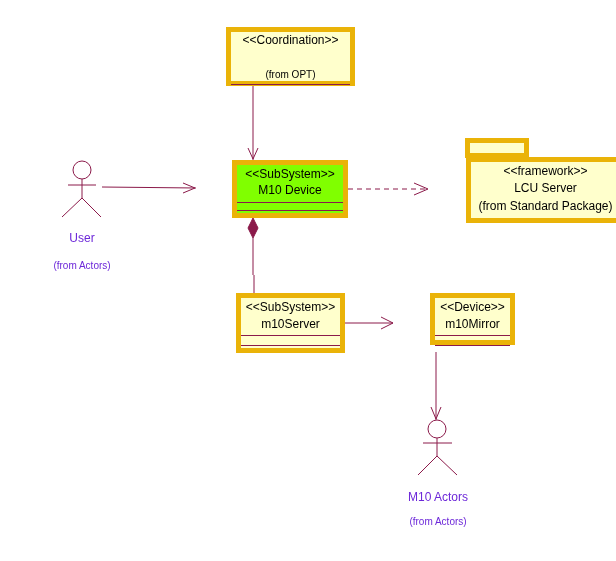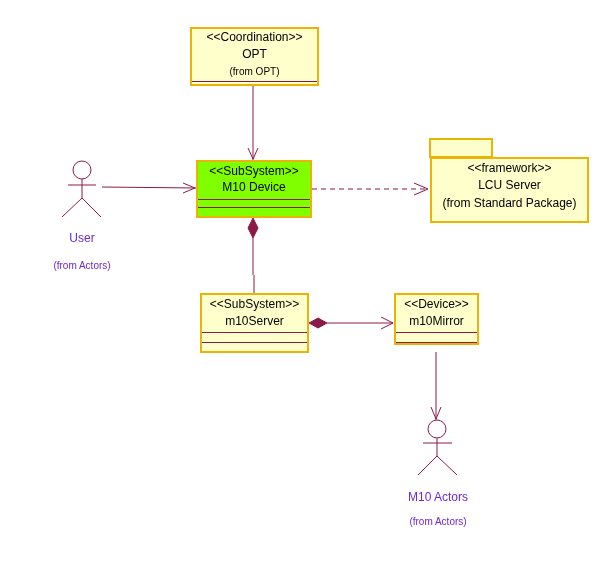--- a/index.html
+++ b/index.html
@@ -1,19 +1,19 @@
 <!DOCTYPE html>
 <html><head>
   <meta charset="utf-8">
   <style>
     html, body { margin: 0; padding: 0; background: #ffffff; }
     body { width: 616px; height: 561px; position: relative; overflow: hidden;
            font-family: "Liberation Sans", sans-serif; }
     #canvas { position: absolute; left: 0; top: 0; }
-    .box { position: absolute; box-sizing: border-box; border: 2px solid #eab308; background: #ffffcc; }
+    .box { position: absolute; box-sizing: border-box; border: 5px solid #eab308; background: #ffffcc; margin-left: 36px; }
     .box.green { background: #80ff00; }
     .txt { position: absolute; left: 0; right: 0; text-align: center; color: #000; white-space: nowrap; }
     .stereo { font-size: 12px; }
     .name { font-size: 12px; }
     .from { font-size: 10px; }
     .comp { position: absolute; left: 0; right: 0; border-top: 1px solid #8b1a4a; height: 0; }
     .label { position: absolute; color: #6d28d9; white-space: nowrap; text-align: center; }
   </style>
 </head>
 <body>
@@ -55,21 +55,20 @@
       <line x1="437" y1="456" x2="457" y2="475"></line>
     </g>
   </g>
 
   <polygon fill="#8b1a4a" stroke="#8b1a4a" points="253,218 258,228 253,238 248,228"></polygon>
   <polygon fill="#8b1a4a" stroke="#8b1a4a" points="309,323 318,318 327,323 318,328"></polygon>
 </svg>
 
 <div class="box" style="left:190px; top:27px; width:129px; height:59px;">
   <div class="txt stereo" style="top:1px;">&lt;&lt;Coordination&gt;&gt;</div>
-  <div class="txt name" style="top:18px;">OPT</div>
   <div class="txt from" style="top:37px;">(from OPT)</div>
   <div class="comp" style="top:52px;"></div>
 </div>
 
 <div class="box green" style="left:196px; top:160px; width:116px; height:58px;">
   <div class="txt stereo" style="top:2px;">&lt;&lt;SubSystem&gt;&gt;</div>
   <div class="txt name" style="top:18px;">M10 Device</div>
   <div class="comp" style="top:37px;"></div>
   <div class="comp" style="top:45px;"></div>
 </div>

